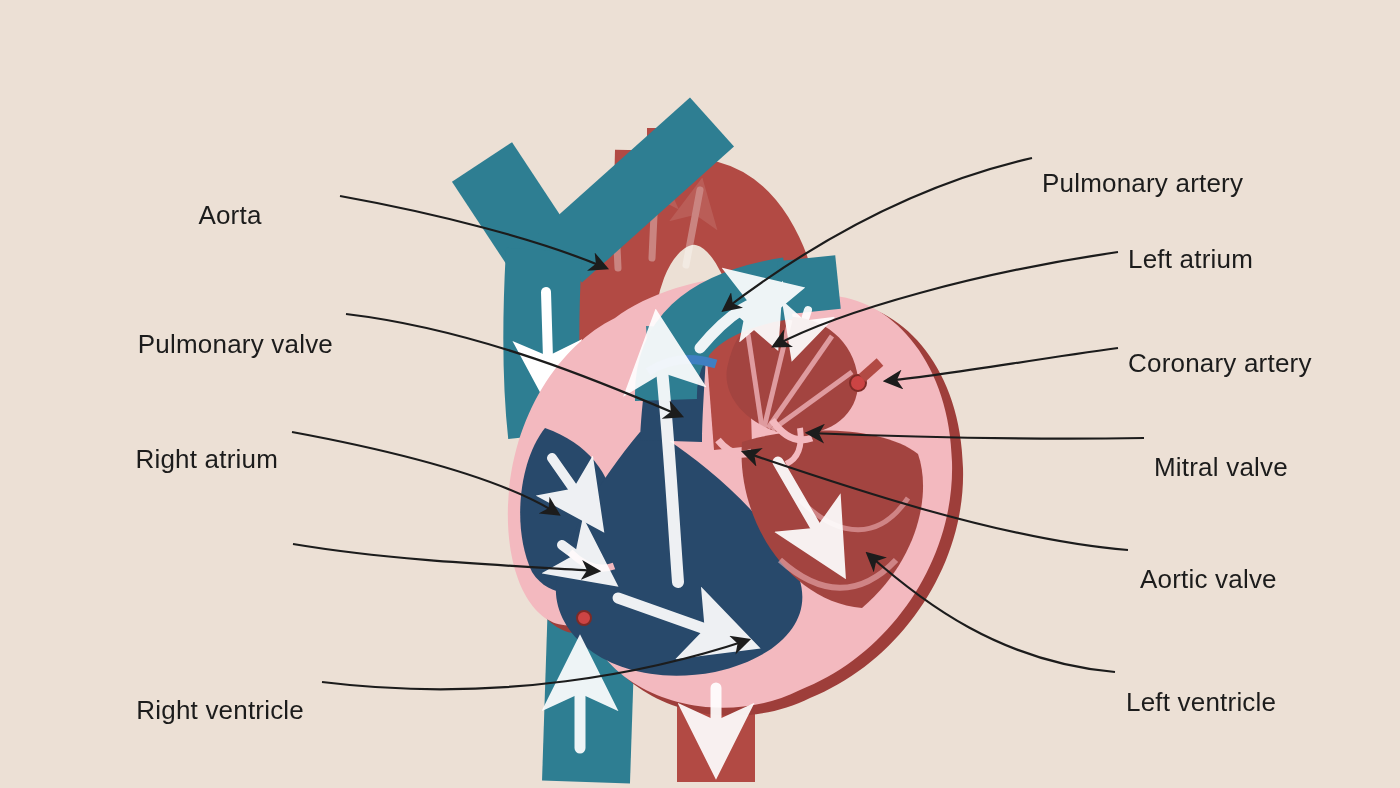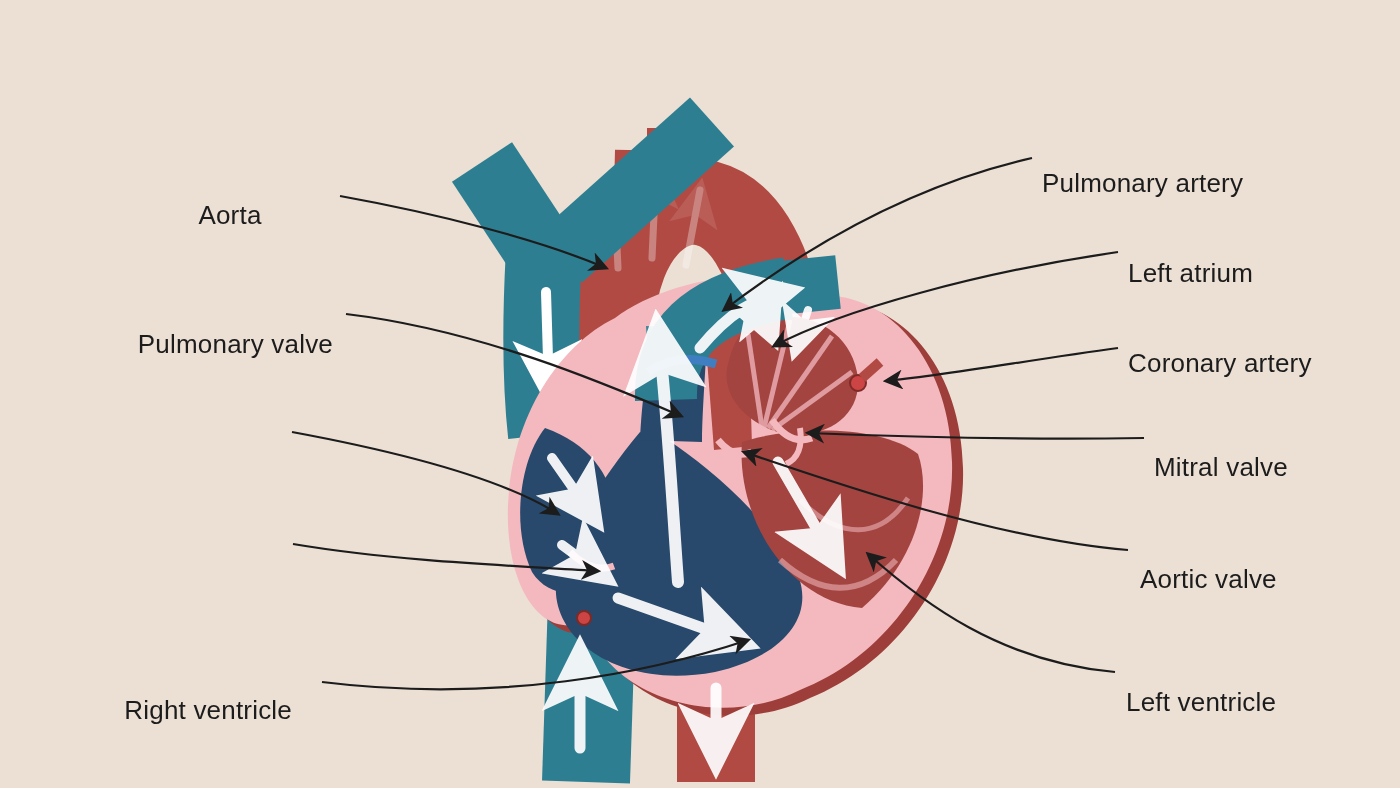--- a/index.html
+++ b/index.html
@@ -158,22 +158,23 @@
       <path class="leader" marker-end="url(#leadHead)" d="M1118,252 C980,272 842,310 774,346"></path>
       <path class="leader" marker-end="url(#leadHead)" d="M1118,348 C1030,360 940,376 886,381"></path>
       <path class="leader" marker-end="url(#leadHead)" d="M1144,438 C1020,440 882,436 808,433"></path>
       <path class="leader" marker-end="url(#leadHead)" d="M1128,550 C1000,540 832,482 744,452"></path>
       <path class="leader" marker-end="url(#leadHead)" d="M1115,672 C1000,662 922,602 868,554"></path>
     </g>
   </svg>
 
   <div class="label right-align" style="left:130px;top:166px;width:200px;text-align:center;">Aorta</div>
   <div class="label right-align" style="left:60px;top:295px;width:273px;">Pulmonary valve</div>
-  <div class="label right-align" style="left:44px;top:661px;width:248px;">Right ventricle</div>
+  <div class="label right-align" style="left:60px;top:410px;width:218px;">Right atrium</div>
+  <div class="label right-align" style="left:56px;top:661px;width:248px;">Right ventricle</div>
 
   <div class="label" style="left:1042px;top:134px;">Pulmonary artery</div>
-  <div class="label" style="left:1128px;top:224px;">Left atrium</div>
+  <div class="label" style="left:1128px;top:210px;">Left atrium</div>
   <div class="label" style="left:1128px;top:314px;">Coronary artery</div>
   <div class="label" style="left:1154px;top:418px;">Mitral valve</div>
   <div class="label" style="left:1140px;top:530px;">Aortic valve</div>
   <div class="label" style="left:1126px;top:653px;">Left ventricle</div>
 
 </div>
 
 </body></html>

